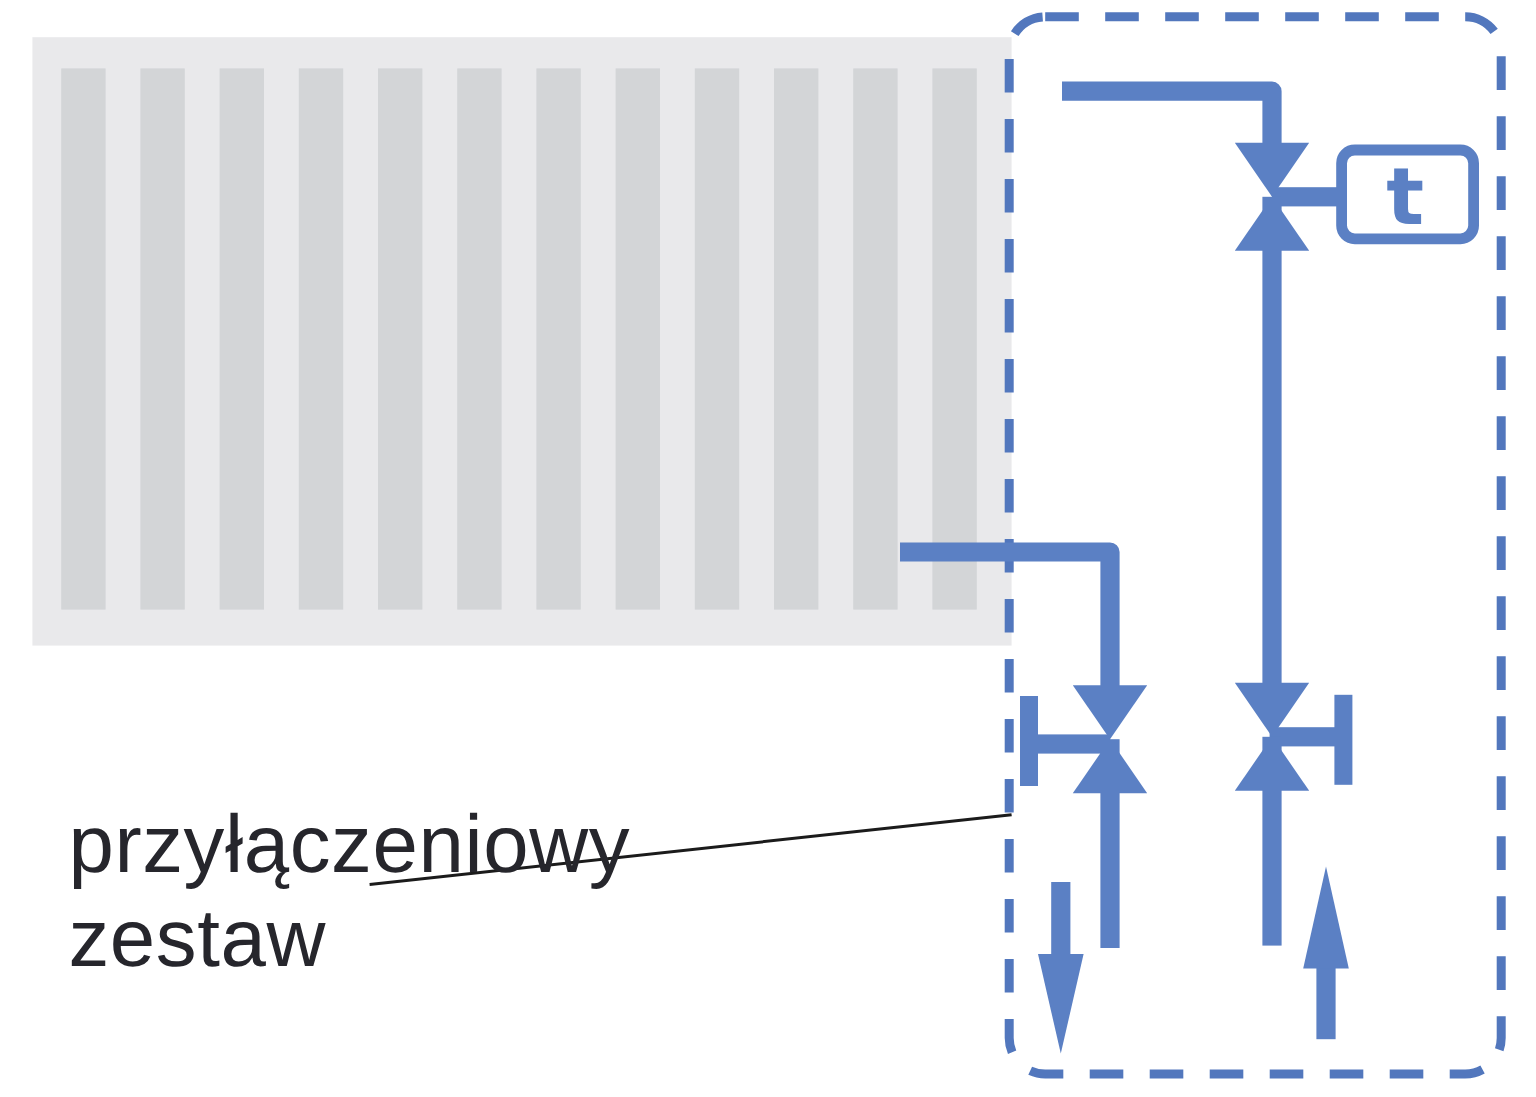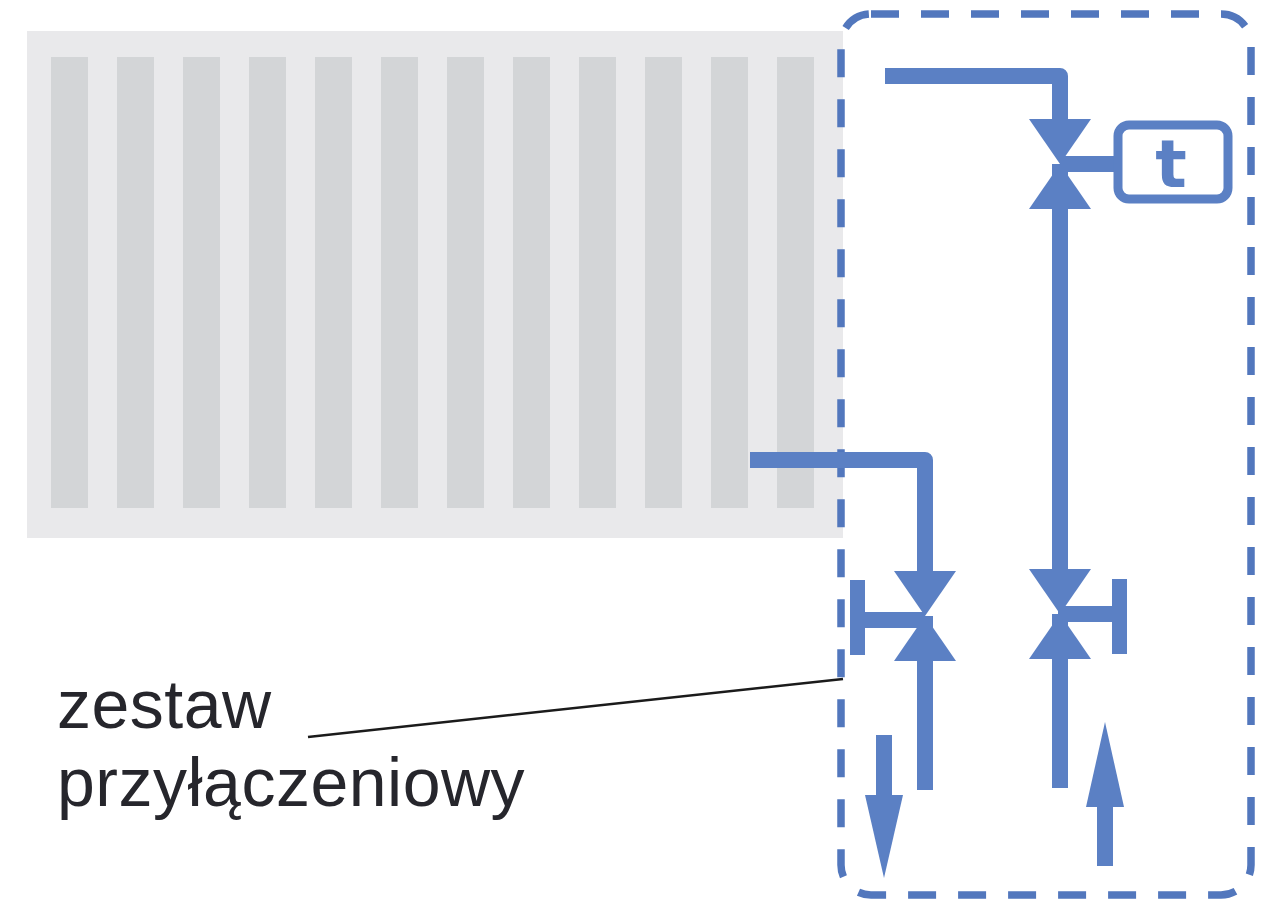--- a/index.html
+++ b/index.html
@@ -124,17 +124,17 @@
     </g>
     <rect x="917" y="616" width="16" height="174" fill="#5b80c4"></rect>
 
     <g>
       <rect x="876" y="735" width="16" height="62" fill="#5b80c4"></rect>
       <polygon points="865,795 903,795 884,878" fill="#5b80c4"></polygon>
     </g>
   </svg>
 
   <div id="connection-set-label">
+    <div>przyłączeniowy</div>
     <div>zestaw</div>
-    <div>przyłączeniowy</div>
   </div>
 
 </div>
 
 </body></html>

